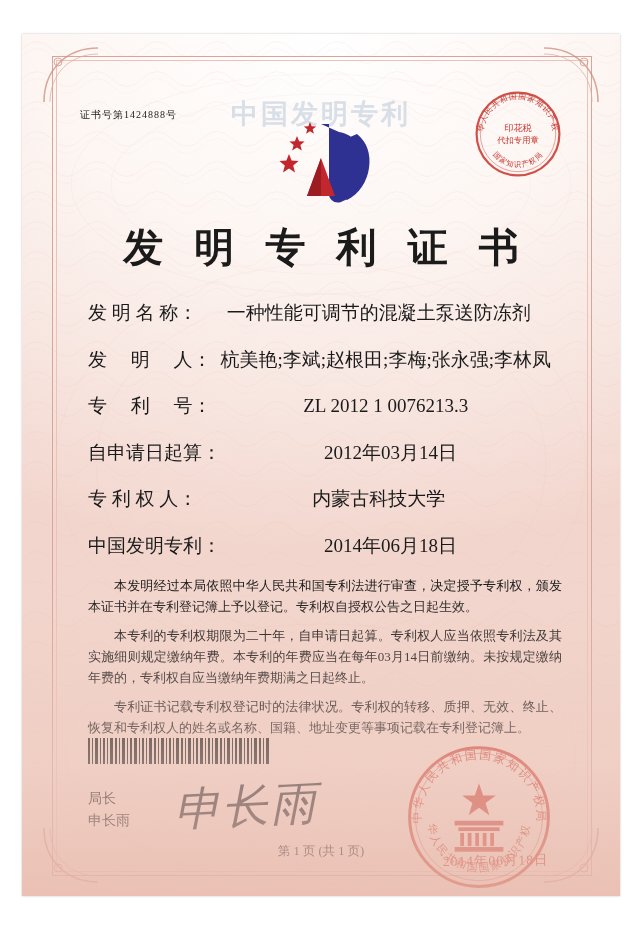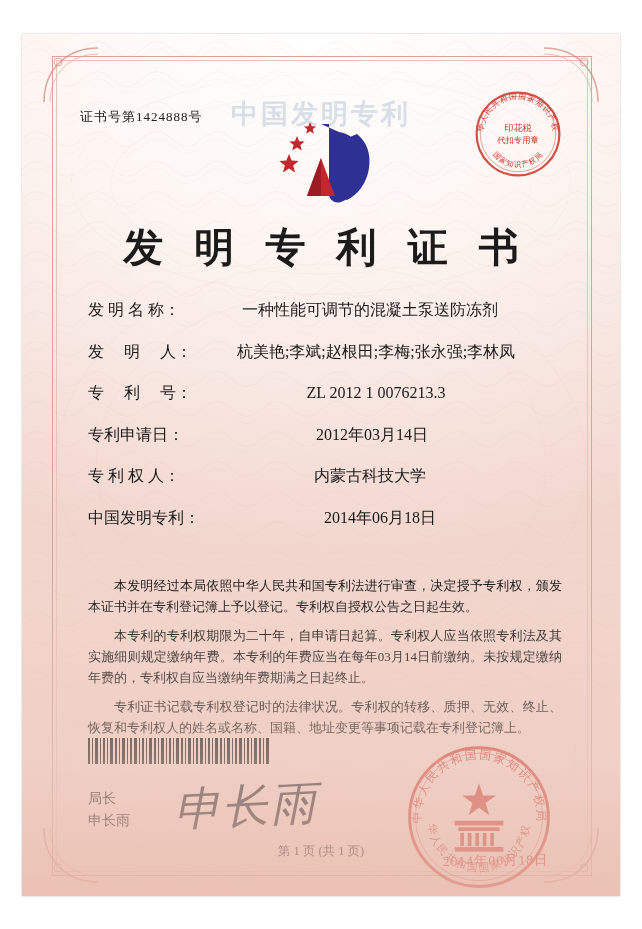--- a/index.html
+++ b/index.html
@@ -95,21 +95,21 @@
     font-family: "Liberation Sans", sans-serif;
     font-weight: bold;
     pointer-events: none;
   }
 
   
   .cert-no {
     position: absolute;
     left: 58px;
     top: 74px;
-    font-size: 13px;
+    font-size: 10px;
     color: #222;
     letter-spacing: 1px;
   }
 
   
   .logo {
     position: absolute;
     left: 255px;
     top: 78px;
     width: 115px;
@@ -143,21 +143,21 @@
   .fields {
     position: absolute;
     left: 66px;
     top: 266px;
     width: 470px;
   }
   .field {
     display: flex;
     align-items: baseline;
     margin-bottom: 20.5px;
-    font-size: 16px;
+    font-size: 19px;
     color: #1a1a1a;
   }
   .field .label {
     white-space: pre;
     flex: 0 0 auto;
   }
   .field .value {
     flex: 1 1 auto;
     padding-left: 2px;
     text-align: center;
@@ -334,21 +334,21 @@
         </div>
         <div class="field">
           <span class="label">发　 明　 人：</span>
           <span class="value">杭美艳;李斌;赵根田;李梅;张永强;李林凤</span>
         </div>
         <div class="field">
           <span class="label">专　 利　 号：</span>
           <span class="value">ZL 2012 1 0076213.3</span>
         </div>
         <div class="field">
-          <span class="label">专利申请日：</span>
+          <span class="label">自申请日起算：</span>
           <span class="value">2012年03月14日</span>
         </div>
         <div class="field">
           <span class="label">专 利 权 人：</span>
           <span class="value">内蒙古科技大学</span>
         </div>
         <div class="field">
           <span class="label">中国发明专利：</span>
           <span class="value">2014年06月18日</span>
         </div>

